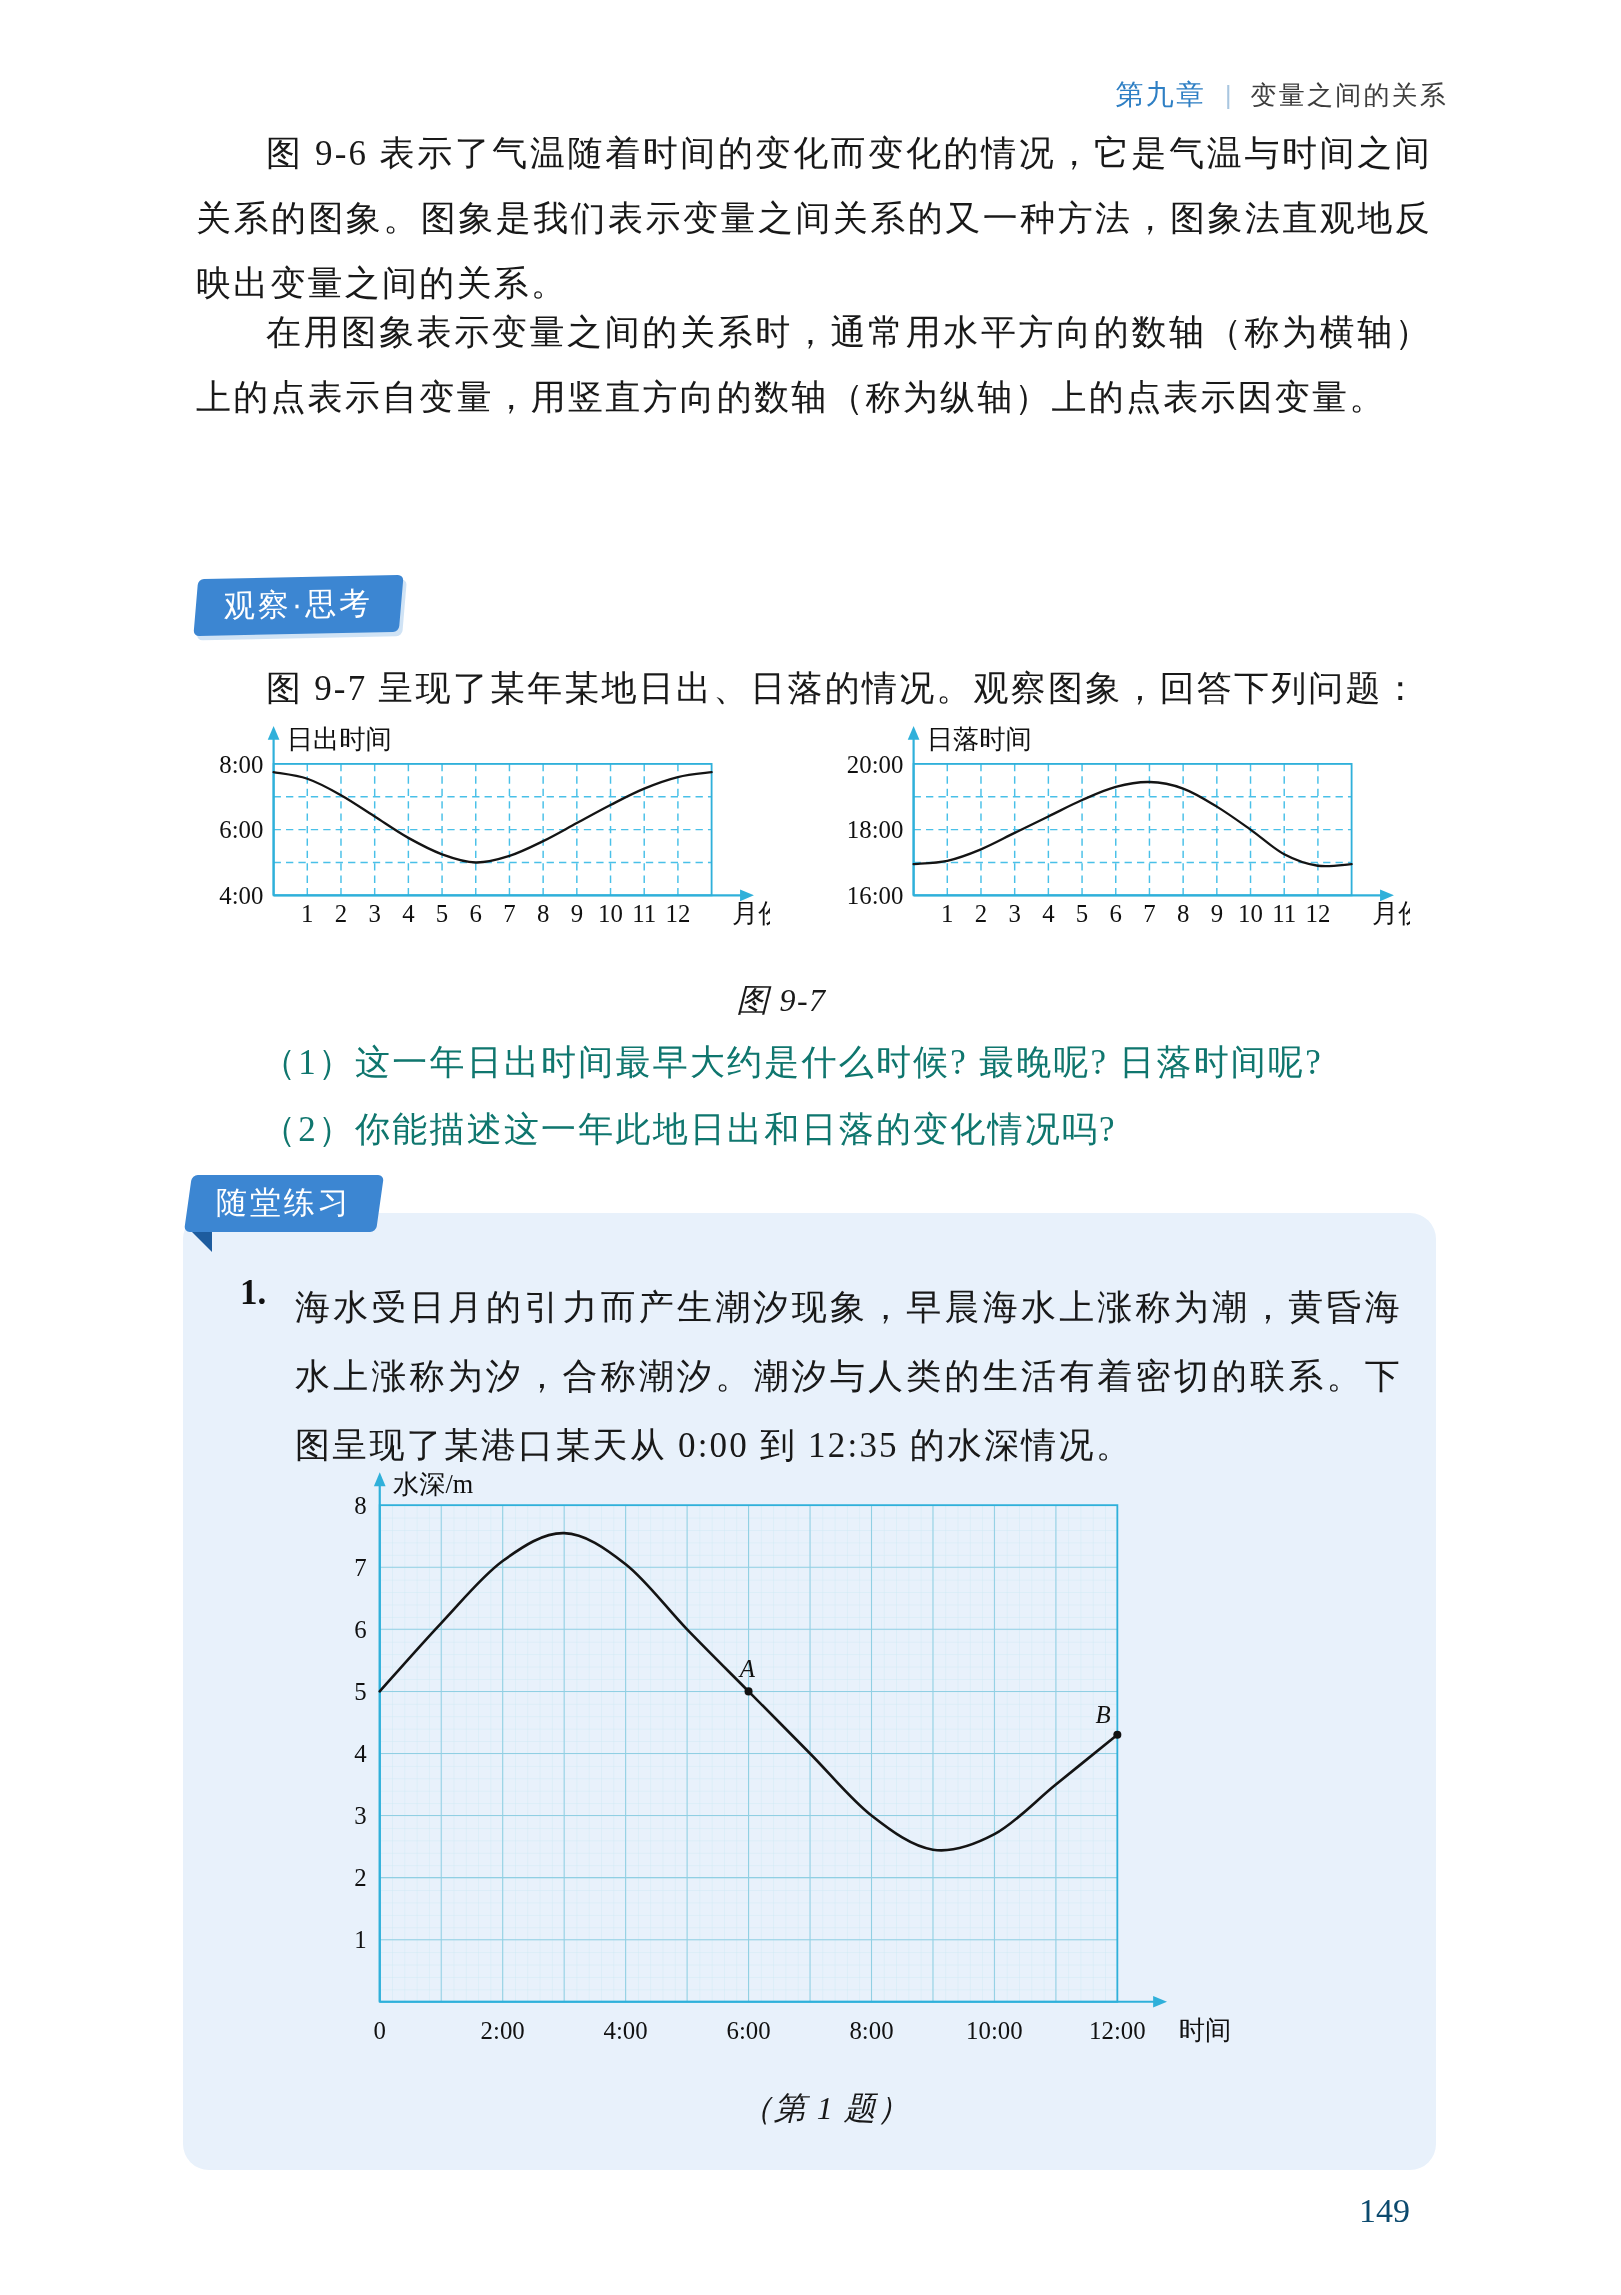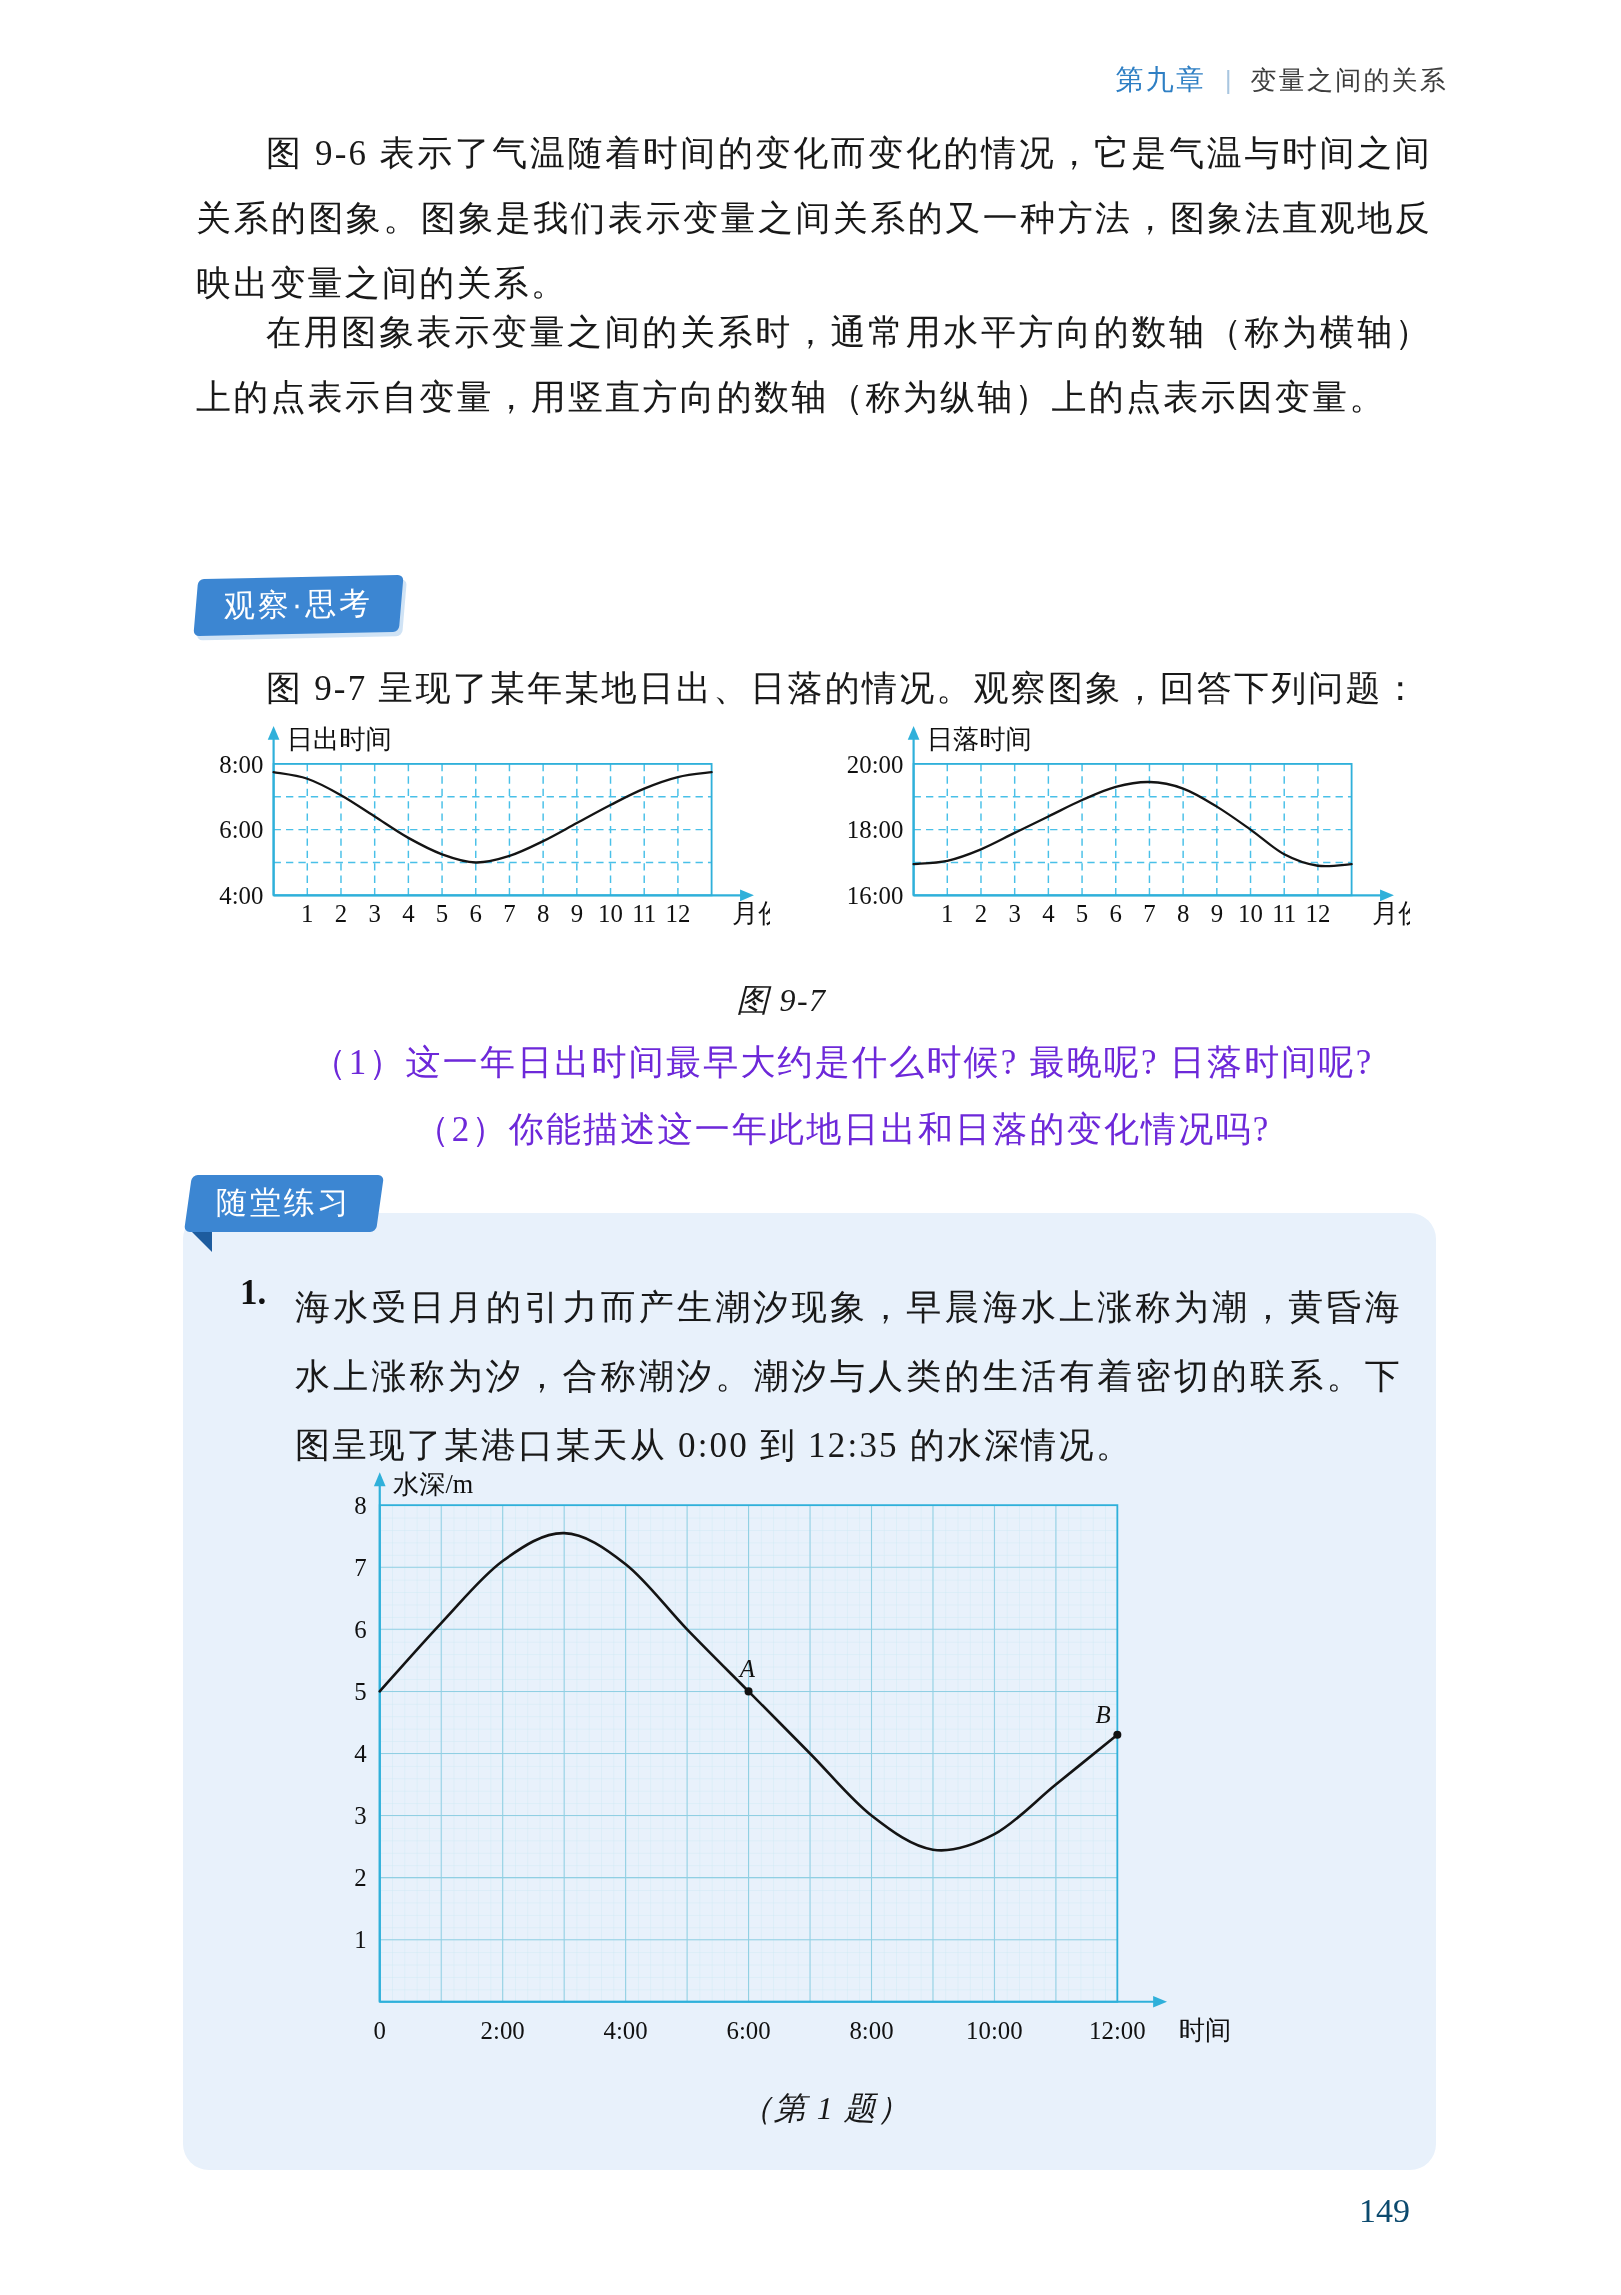--- a/index.html
+++ b/index.html
@@ -3,30 +3,30 @@
 <meta charset="utf-8">
 <style>
   * { margin:0; padding:0; box-sizing:border-box; }
   html,body { background:#ffffff; }
   .page {
     position:relative; width:1622px; height:2295px; margin:0 auto;
     background:#ffffff; overflow:hidden;
     font-family:"Liberation Serif","DejaVu Serif",serif; color:#1b1b1b;
   }
   
-  .header { position:absolute; top:61px; right:174px; display:flex; align-items:baseline; gap:19px;
+  .header { position:absolute; top:76px; right:174px; display:flex; align-items:baseline; gap:19px;
             font-family:"Liberation Sans","DejaVu Sans",sans-serif; }
   .header .chapter { color:#2e7fc4; font-size:28px; letter-spacing:2.2px; }
   .header .sep { color:#a9c6e0; font-size:25px; }
   .header .htitle { color:#3d3d3d; font-size:26px; letter-spacing:2.2px; }
   
   .para { position:absolute; left:196px; width:1236px; font-size:35px; line-height:65px;
           text-align:justify; letter-spacing:2.2px; color:#191919; }
   .indent { text-indent:2em; }
-  .qline { position:absolute; left:247px; width:1191px; font-size:35px; letter-spacing:2.2px; color:#6d28d9;text-align:center; }
+  .qline { position:absolute; left:261px; width:1191px; font-size:35px; letter-spacing:2.2px; color:#0f766e; }
   
   .badge { position:absolute; background:#3c86d2; color:#fff; font-size:31px;
            font-family:"Liberation Sans","DejaVu Sans",sans-serif; letter-spacing:2.9px;
            padding:7.3px 28px; border-radius:5.8px; z-index:3; }
   .badge-observe { left:196px; top:577px; transform:skewX(-6deg) rotate(-1.2deg);
                    box-shadow:3.7px 4.4px 0 rgba(120,175,225,.35); }
   .badge-observe span{ display:inline-block; transform:skewX(6deg); }
   .badge-practice { left:188px; top:1175px; transform:skewX(-8deg); }
   .badge-practice span{ display:inline-block; transform:skewX(8deg); }
   .badge-fold { position:absolute; left:190px; top:1230px; width:0; height:0; z-index:2;

